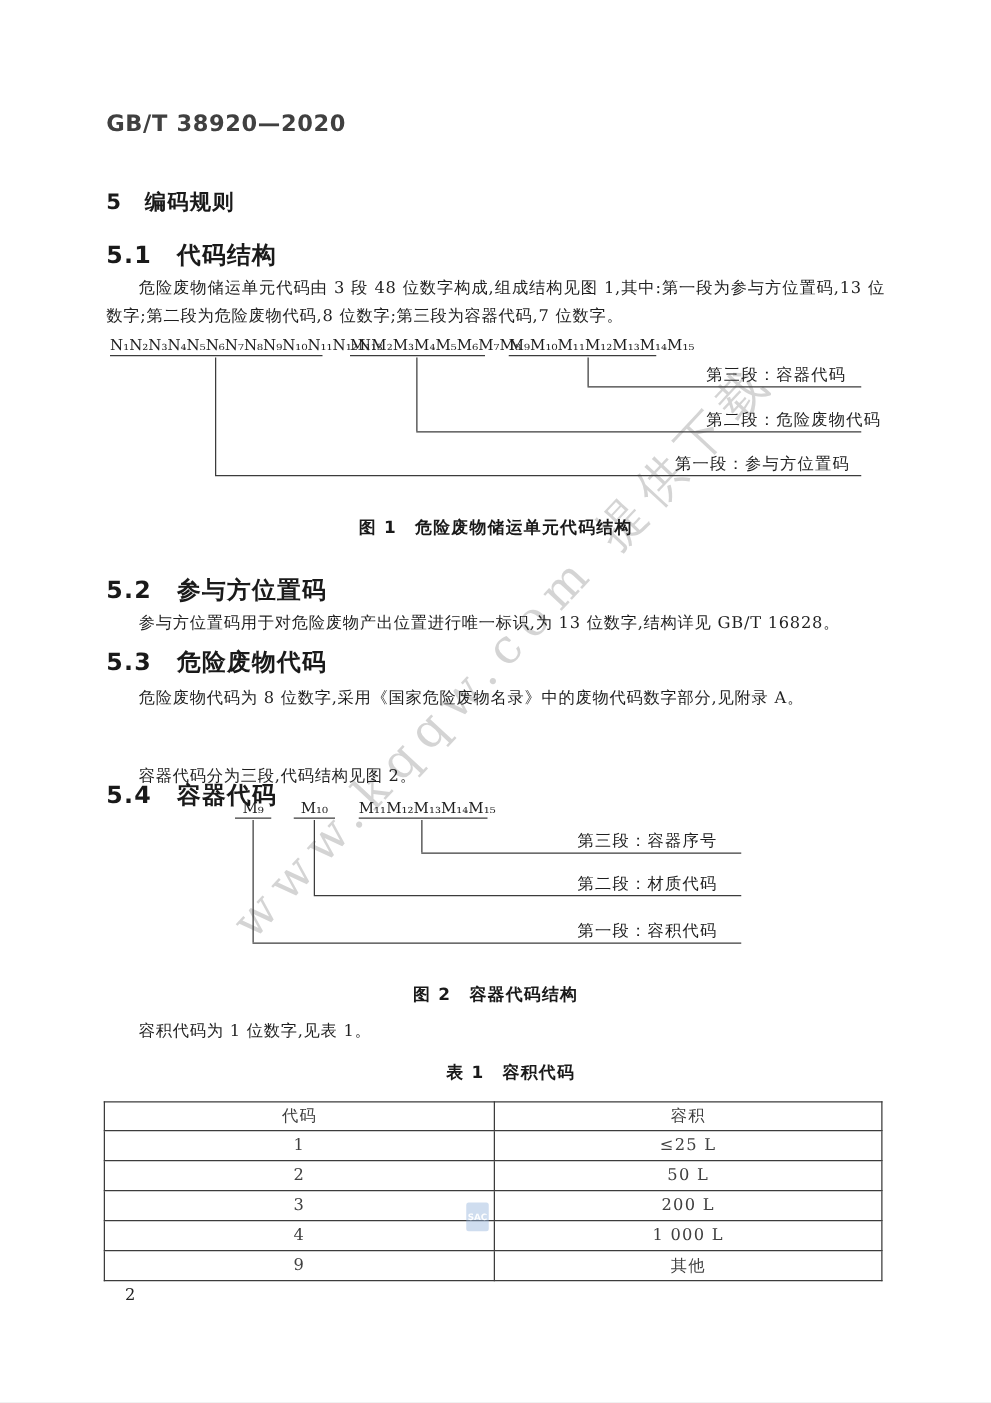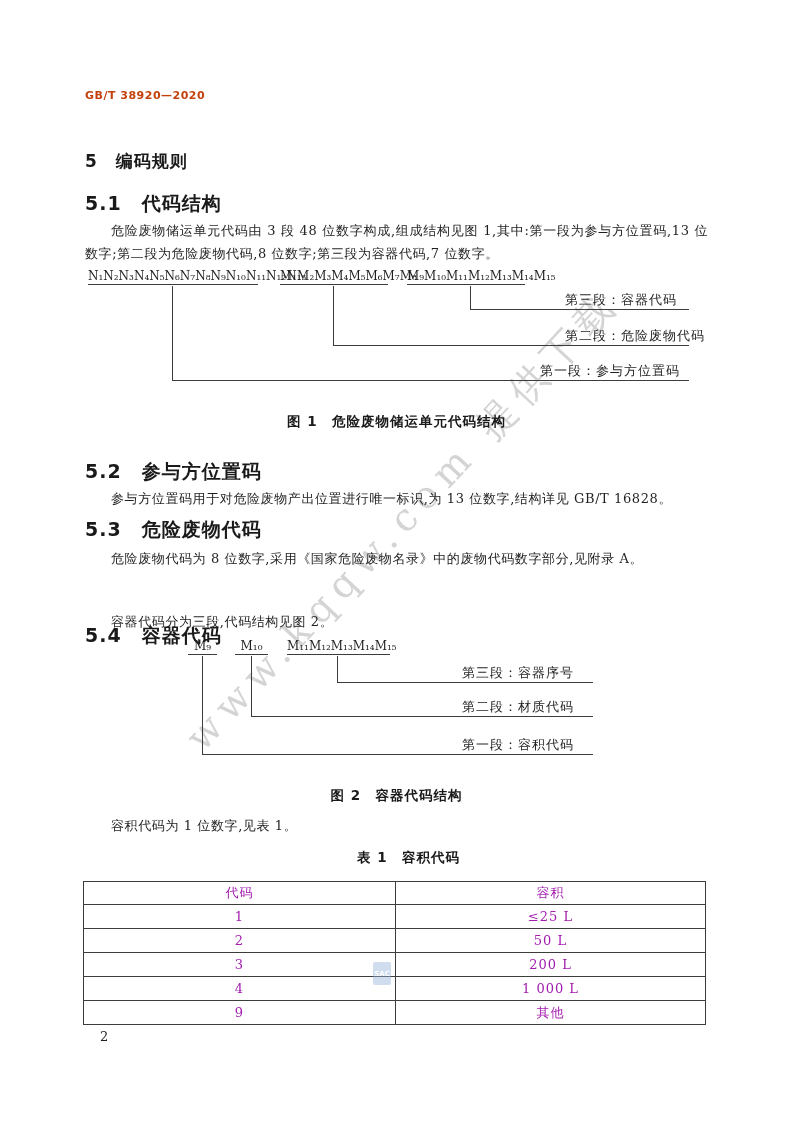--- a/index.html
+++ b/index.html
@@ -8,21 +8,21 @@
     width:793px;height:1122px;
     background:#ffffff;
     overflow:hidden;
     font-family:"DejaVu Serif","Liberation Serif",serif;
     color:#222;
   }
   .abs{position:absolute;}
   .z{z-index:2;}
   .std-code{
     font-family:"DejaVu Sans","Liberation Sans",sans-serif;
-    font-weight:bold;font-size:11px;letter-spacing:0.5px;color:#c2410c;
+    font-weight:bold;font-size:18px;letter-spacing:0.5px;color:#404040;
   }
   .heading{
     font-family:"DejaVu Sans","Liberation Sans",sans-serif;
     font-weight:bold;color:#1a1a1a;letter-spacing:1px;
   }
   .h-l1{font-size:17px;}
   .h-l2{font-size:19px;}
   .body-text{
     font-size:13px;line-height:23px;letter-spacing:0.6px;
     text-align:justify;color:#1f1f1f;
@@ -42,21 +42,21 @@
     white-space:nowrap;overflow:visible;
   }
   .vline{width:1px;background:#3c3c3c;}
   .hline{height:1px;background:#3c3c3c;}
   .seg-label{
     font-size:13px;color:#1f1f1f;letter-spacing:1px;white-space:nowrap;
   }
   table.vol{
     border-collapse:collapse;table-layout:fixed;
     width:622px;
-    font-size:13px;color:#a21caf;
+    font-size:13px;color:#404040;
   }
   table.vol td,table.vol th{
     border:1px solid #3c3c3c;
     text-align:center;vertical-align:middle;
     font-weight:normal;letter-spacing:1px;
     padding:0;
   }
   table.vol{border:1.5px solid #2e2e2e;}
   table.vol th{height:22px;}
   table.vol td{height:23px;}

